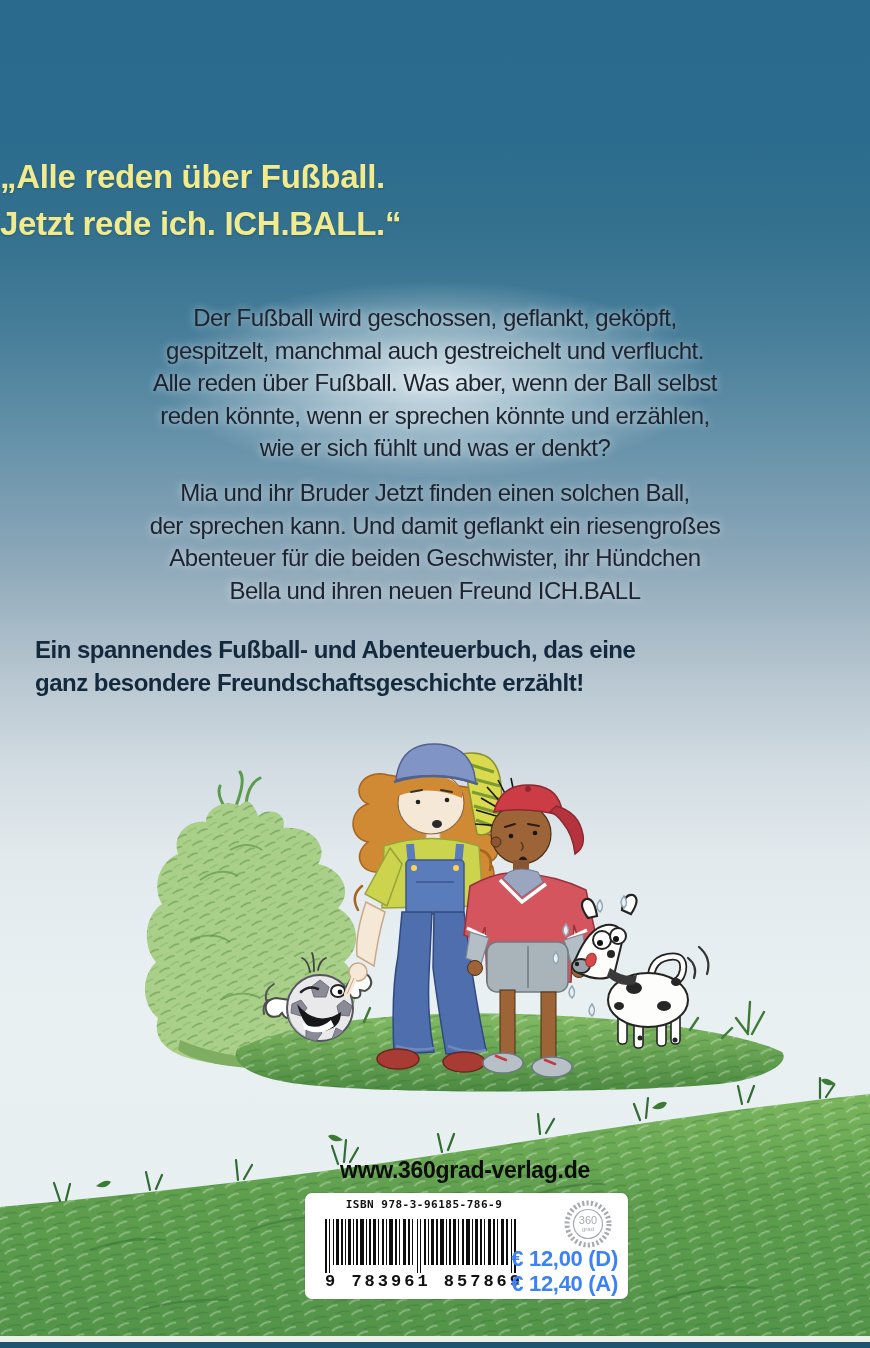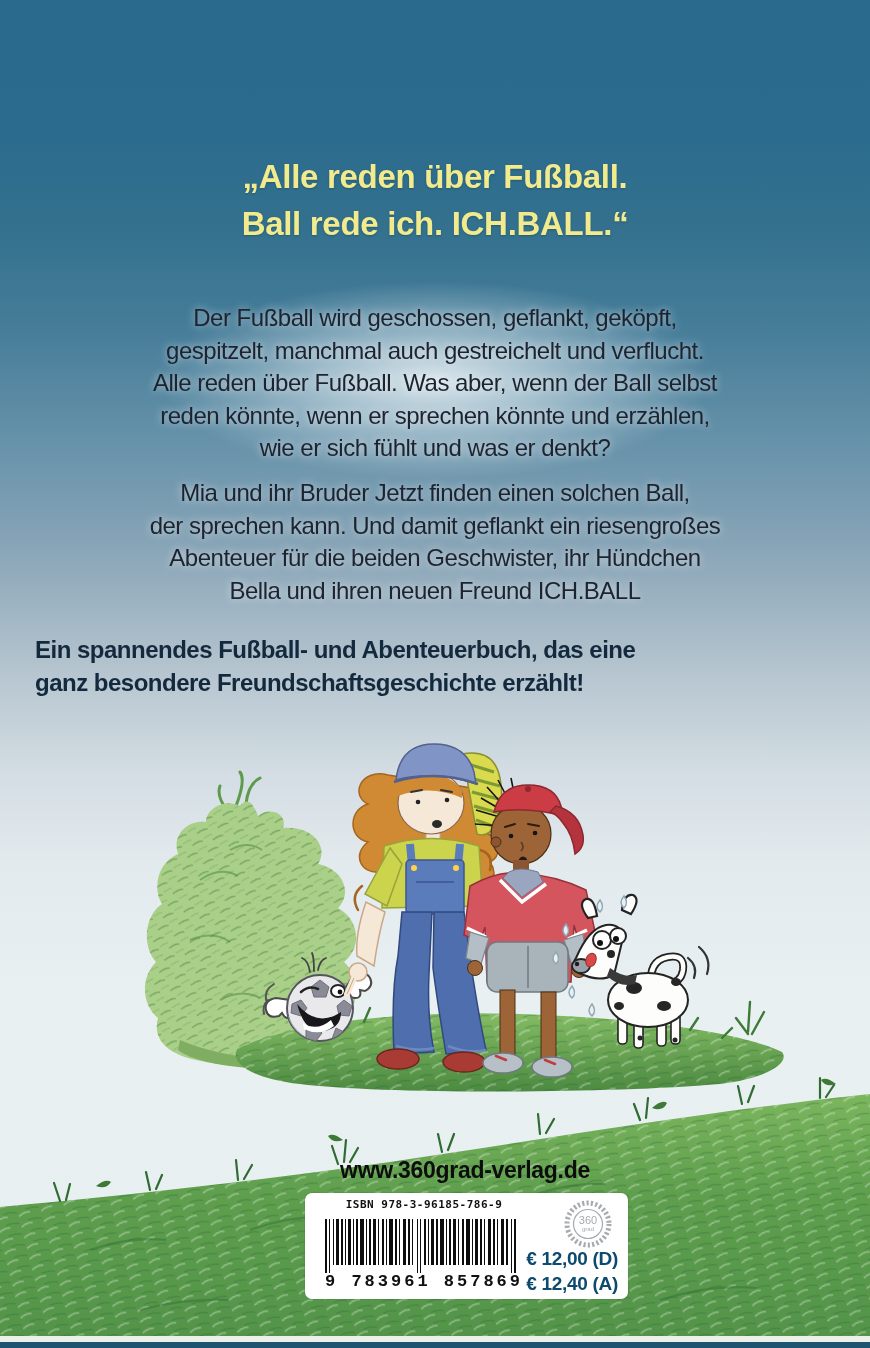--- a/index.html
+++ b/index.html
@@ -9,21 +9,21 @@
     background:linear-gradient(180deg,
       #2a6a8c 0%, #2b6b8d 10%, #33718e 17%, #457c98 24%,
       #6390a8 32%, #8aa6b8 41%, #b2c2cd 49%, #d2dce2 57%,
       #e3eaee 64%, #e9f0f2 74%, #e7eff1 100%);
   }
   .halo{
     position:absolute;left:70px;top:255px;width:730px;height:250px;z-index:1;
     background:radial-gradient(ellipse 52% 55% at 50% 50%, rgba(240,246,249,.85), rgba(240,246,249,0) 72%);
   }
   .quote{
-    position:absolute;top:153px;left:0;right:0;z-index:2;text-align:center;
+    position:absolute;top:153px;left:0;right:0;z-index:2;text-align:left;
     color:#f2eb8e;font-weight:bold;font-size:33px;line-height:47px;letter-spacing:-.3px;
     text-shadow:0 1px 2px rgba(20,50,70,.35);
   }
   .blurb{
     position:absolute;left:35px;right:35px;z-index:2;text-align:center;
     color:#1d2430;font-size:24px;line-height:32.6px;letter-spacing:-.5px;
     text-shadow:0 0 8px rgba(255,255,255,.65);
   }
   .blurb1{top:302px;}
   .blurb2{top:477px;}
@@ -48,33 +48,33 @@
   }
   .barcode{position:absolute;left:20px;top:26px;width:200px;height:54px;}
   .isbn-number{
     position:absolute;top:79px;left:10px;width:218px;text-align:center;
     font-family:Liberation Mono, monospace;font-weight:bold;font-size:17px;
     letter-spacing:3px;color:#101010;white-space:nowrap;
   }
   .logo{position:absolute;right:15px;top:6px;width:50px;height:50px;}
   .prices{
     position:absolute;right:10px;top:53px;text-align:right;
-    font-weight:bold;font-size:19px;line-height:25px;color:#0c4a6e;letter-spacing:-.3px;
+    font-weight:bold;font-size:22px;line-height:25px;color:#3b82f6;letter-spacing:-.3px;
   }
 </style>
 </head>
 <body>
 
 <div class="cover">
 
   <div class="halo"></div>
 
   <div class="quote">
     <div>„Alle reden über Fußball.</div>
-    <div>Ball rede ich. ICH.BALL.“</div>
+    <div>Jetzt rede ich. ICH.BALL.“</div>
   </div>
 
   <div class="blurb blurb1">
     <div>Der Fußball wird geschossen, geflankt, geköpft,</div>
     <div>gespitzelt, manchmal auch gestreichelt und verflucht.</div>
     <div>Alle reden über Fußball. Was aber, wenn der Ball selbst</div>
     <div>reden könnte, wenn er sprechen könnte und erzählen,</div>
     <div>wie er sich fühlt und was er denkt?</div>
   </div>
 

